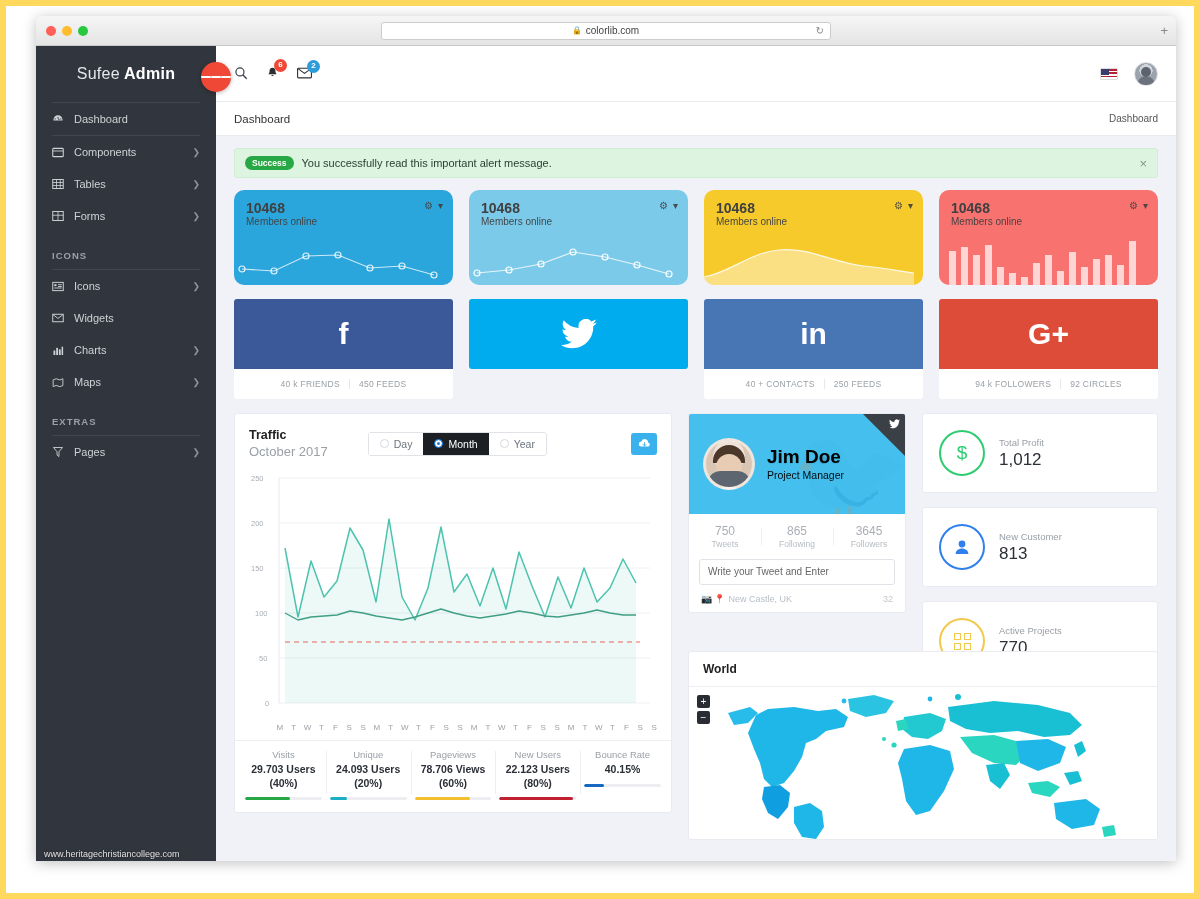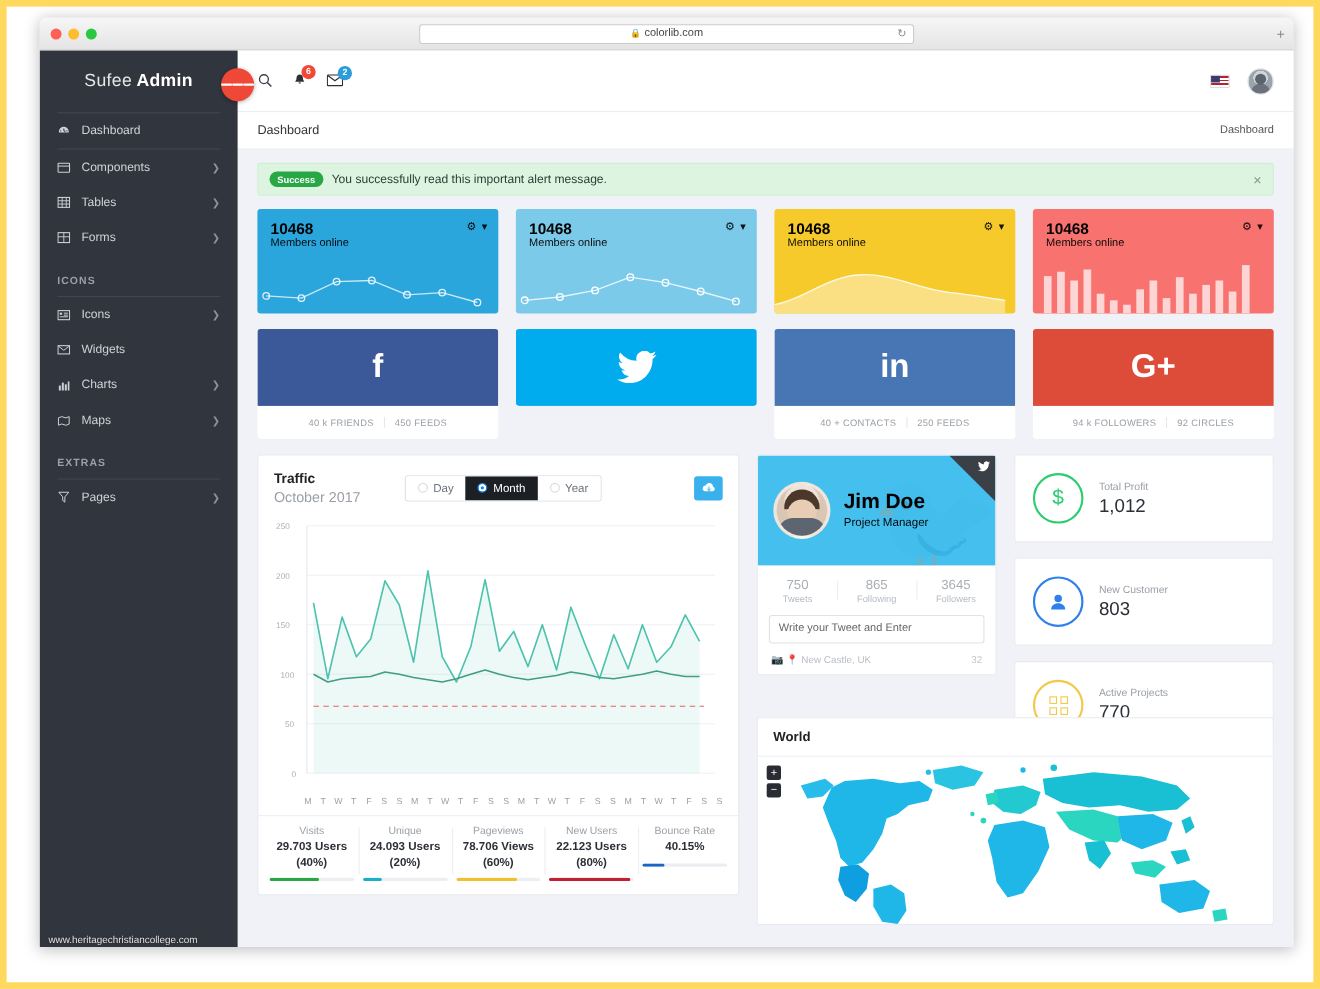--- a/index.html
+++ b/index.html
@@ -166,22 +166,22 @@
     padding: 2px 7px; border-radius: 9px; margin-right: 8px;
   }
   .alert .msg { font-size: 11px; color: #2c3e33; flex: 1; }
   .alert .close { color: #7d9a83; font-size: 13px; cursor: pointer; }
 
   
   .row { display: flex; gap: 16px; margin-bottom: 14px; }
   .col { flex: 1; min-width: 0; }
 
   .stat-card {
-    height: 95px; border-radius: 3px; position: relative;
-    overflow: hidden; color: #000000; padding: 10px 12px;
+    height: 95px; border-radius: 10px; position: relative;
+    overflow: hidden; color: #404040; padding: 10px 12px;
   }
   .stat-card .num { font-size: 14px; font-weight: 700; line-height: 1.15; }
   .stat-card .sub { font-size: 10px; opacity: .95; }
   .stat-card .tools {
     position: absolute; right: 10px; top: 10px;
     display: flex; align-items: center; gap: 5px; font-size: 10px; opacity: .9;
   }
   .spark { position: absolute; left: 0; right: 0; bottom: 0; height: 52px; }
 
   
@@ -831,21 +831,21 @@
               <div class="mini-card">
                 <div class="mini">
                   <span class="ring blue">
                     <svg width="20" height="20" viewBox="0 0 20 20">
                         <circle cx="10" cy="7" r="3.4" fill="#2f80ed"></circle>
                         <path d="M3.6 17c0-3.4 2.9-5.6 6.4-5.6s6.4 2.2 6.4 5.6z" fill="#2f80ed"></path>
                       </svg>
                   </span>
                   <span class="txt">
                     <span class="t" style="display:block">New Customer</span>
-                    <span class="v" style="display:block">803</span>
+                    <span class="v" style="display:block">813</span>
                   </span>
                 </div>
               </div>
               <div class="mini-card">
                 <div class="mini">
                   <span class="ring yellow">
                     <span class="grid-glyph">
                         <i></i>
                         <i></i>
                         <i></i>

